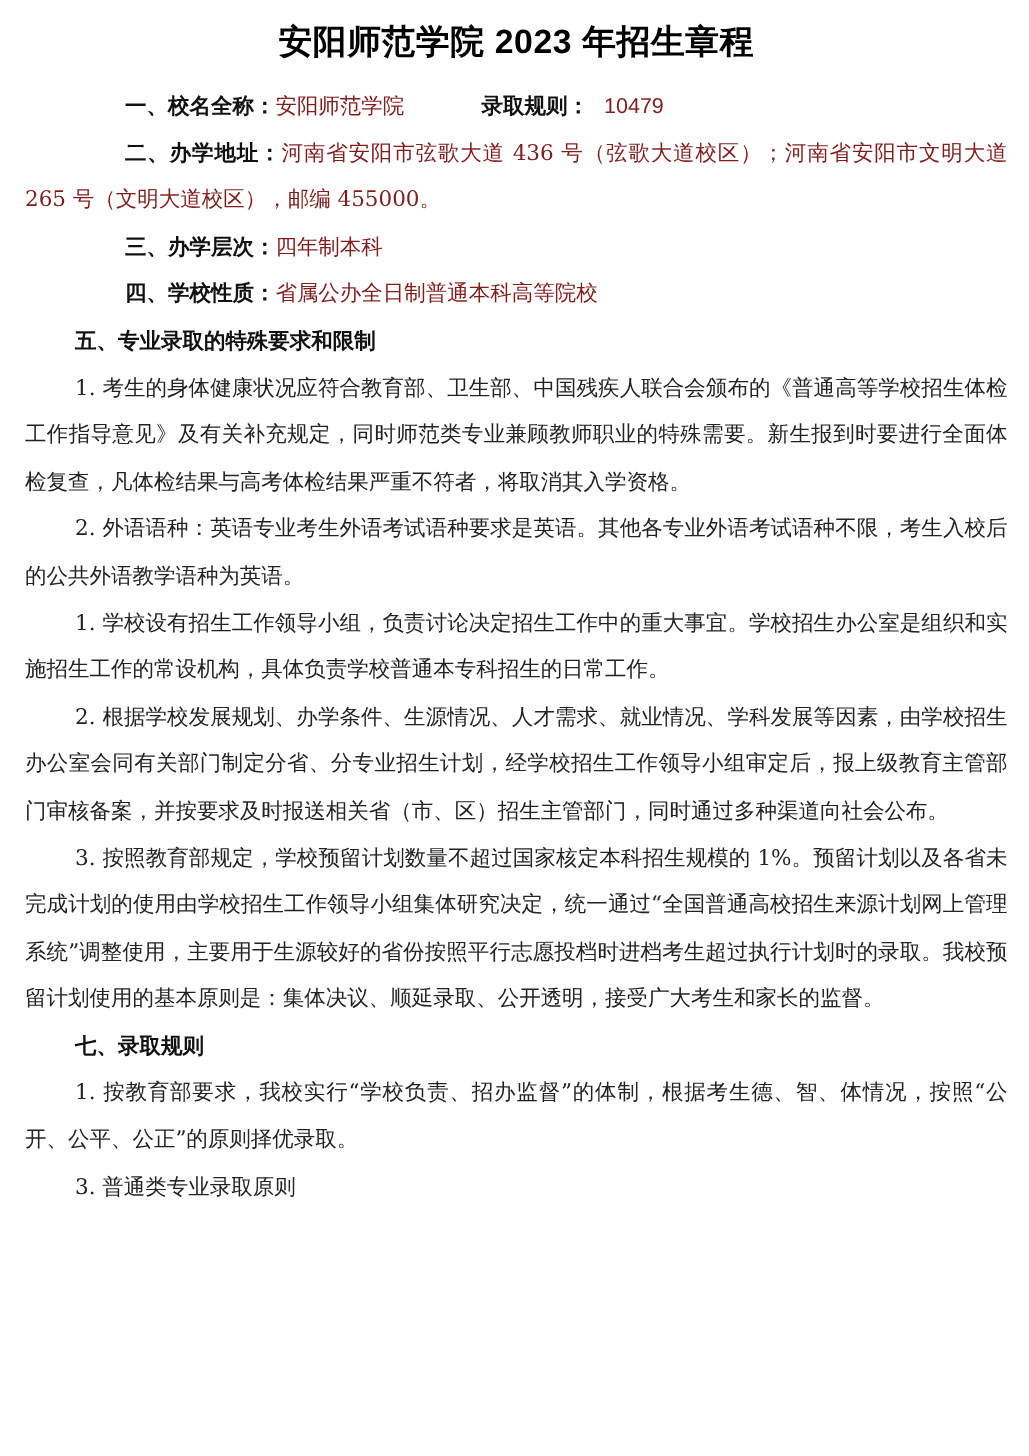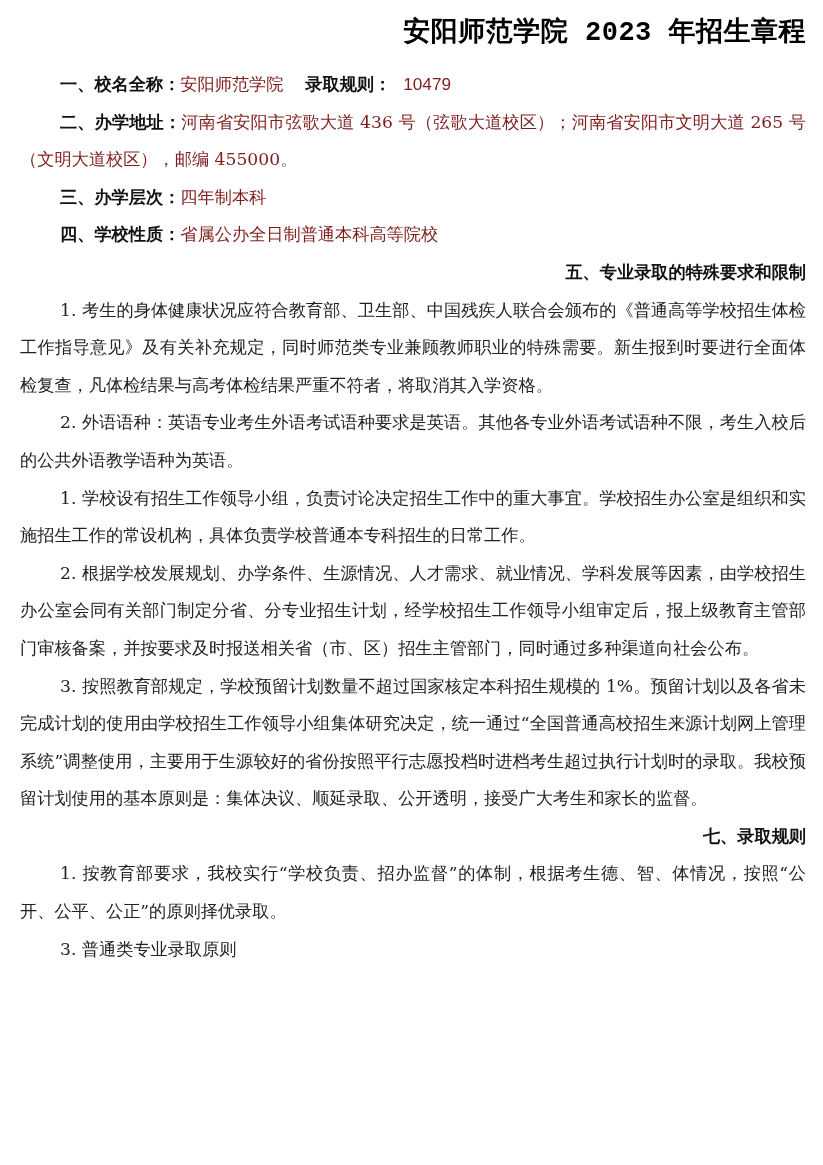--- a/index.html
+++ b/index.html
@@ -15,24 +15,24 @@
     color: #1a1a1a;
     font-family: "DejaVu Serif", "Liberation Serif", serif;
   }
   .page {
     position: absolute;
     left: 20px;
     top: 0;
     width: 786px;
   }
   .title {
-    font-family: Liberation Mono, monospace;
+    font-family: Liberation Sans, sans-serif;
     font-weight: bold;
     font-size: 27px;
-    text-align: right;
+    text-align: center;
     height: 66px;
     line-height: 66px;
     letter-spacing: 0.5px;
     color: #000;
   }
   .para {
     font-size: 17.2px;
     line-height: 37.6px;
     text-indent: 40px;
     text-align: justify;
@@ -41,26 +41,26 @@
     color: #222;
   }
   .heading {
     font-family: "DejaVu Sans", "Liberation Sans", sans-serif;
     font-weight: bold;
     font-size: 17.2px;
     line-height: 37.6px;
     text-indent: 40px;
     color: #111;
     margin: 0;
-    text-align: right;
   }
   .label {
     font-family: "DejaVu Sans", "Liberation Sans", sans-serif;
     font-weight: bold;
     color: #111;
+    margin-left: 40px;
   }
   .value {
     font-weight: normal;
     color: #7f1d1d;
   }
   .num {
     font-family: "Liberation Sans", "DejaVu Sans", sans-serif;
     margin-left: 12px;
   }
 </style>

